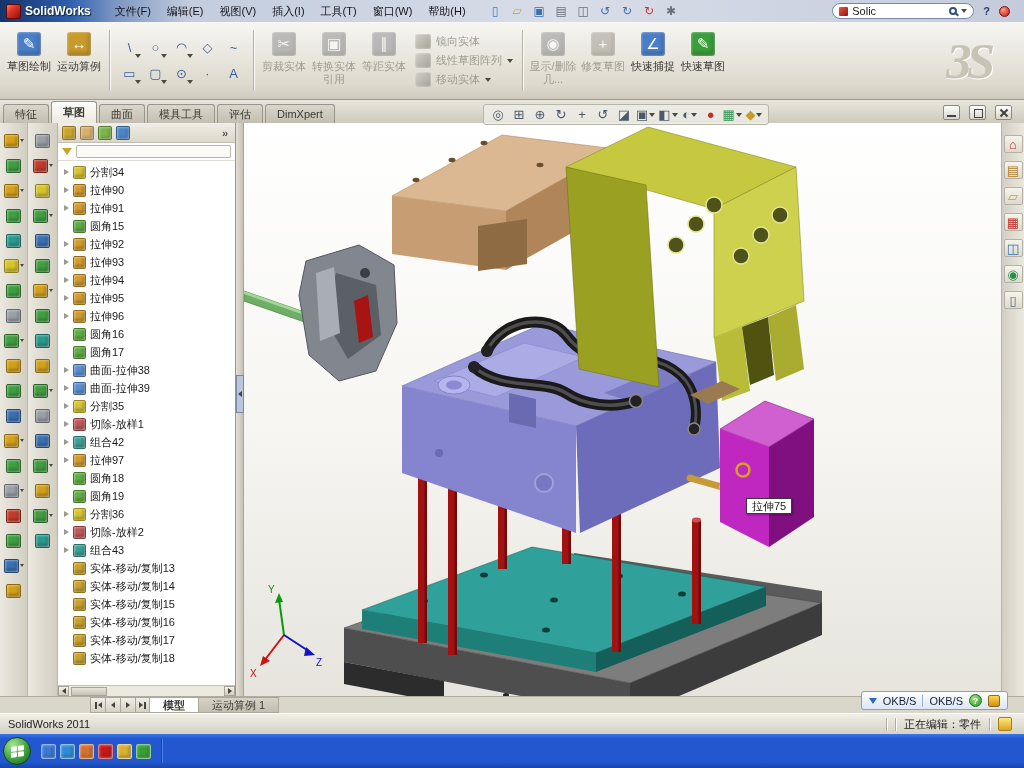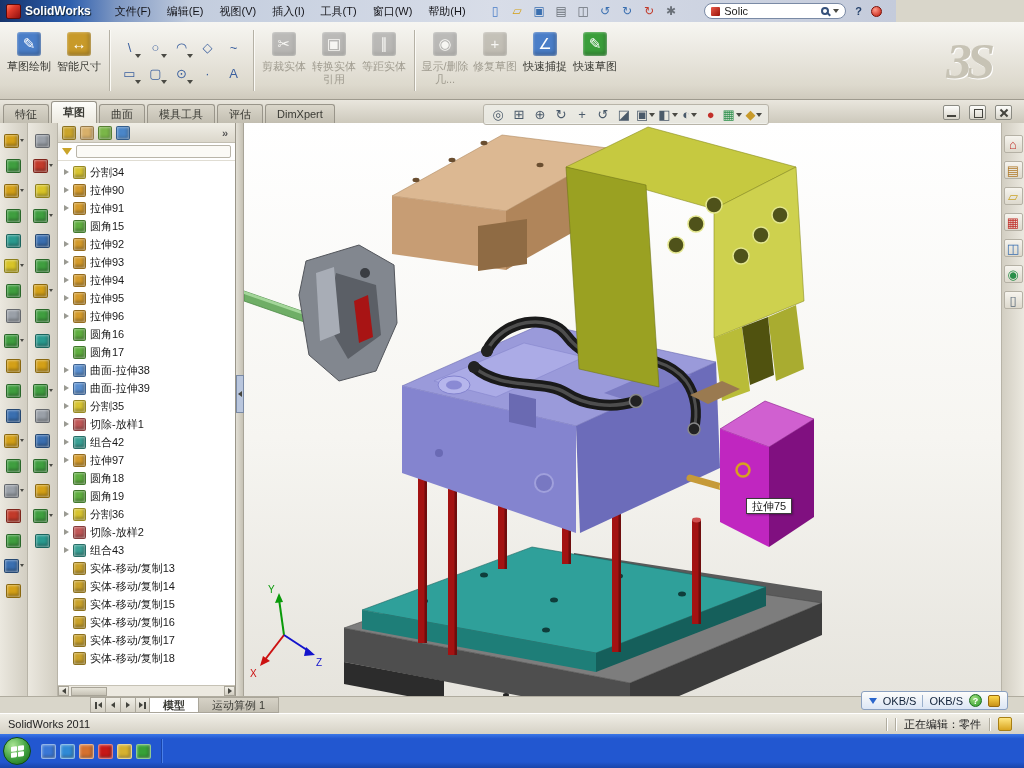--- a/index.html
+++ b/index.html
@@ -1,20 +1,20 @@
 <!DOCTYPE html>
 <html><head>
 <meta charset="utf-8">
 <style>
   *{box-sizing:border-box;margin:0;padding:0}
   html,body{width:1024px;height:768px;overflow:hidden}
   body{font-family:"Liberation Sans","DejaVu Sans",sans-serif;font-size:11px;color:#222;background:#d9d6ca;position:relative}
 
   
-  #titlebar{position:absolute;left:0;top:0;width:896px;height:22px;display:flex;align-items:center;
+  #titlebar{position:absolute;left:0;top:0;width:1024px;height:22px;display:flex;align-items:center;
     background:linear-gradient(90deg,#16346c 0%,#2e5fae 70px,#7c96c2 115px,#c3cdde 190px,#d8dde8 55%,#c4cbdb 100%);
     padding:0 6px;z-index:30}
   .app-icon{width:15px;height:15px;border-radius:2px;margin-right:4px;flex:none;
     background:linear-gradient(135deg,#ff7a5a 0%,#e03a2a 35%,#8f0f0f 100%);border:1px solid #5e0a0a}
   .app-title{color:#fff;font-weight:bold;font-size:12px;margin-right:16px;text-shadow:1px 1px 1px #123}
   #menubar{display:flex;height:100%}
   .menu-item{padding:0 8px;color:#15151a;display:flex;align-items:center}
   #std-toolbar{display:flex;align-items:center;gap:3px;margin-left:12px}
   .tb-icon{width:19px;height:17px;display:flex;align-items:center;justify-content:center;font-size:12px;border-radius:2px}
   .search-box{margin-left:auto;display:flex;align-items:center;gap:4px;background:#fff;border:1px solid #7a8aa5;
@@ -203,21 +203,21 @@
 </div>
 
 <div id="ribbon">
   <div class="rb-group" id="rb-g1">
       <div class="big-btn">
         <span class="ri" style="background: rgb(74, 126, 200);">✎</span>
         <span class="bl">草图绘制</span>
       </div>
       <div class="big-btn">
         <span class="ri" style="background: rgb(200, 154, 42);">↔</span>
-        <span class="bl">智能尺寸</span>
+        <span class="bl">运动算例</span>
       </div>
     </div>
   <span class="vsep"></span>
   <div class="sketch-grid" id="rb-grid">
       <span class="sg-cell">\<span class="dd-arrow"></span></span>
       <span class="sg-cell">○<span class="dd-arrow"></span></span>
       <span class="sg-cell">◠<span class="dd-arrow"></span></span>
       <span class="sg-cell">◇</span>
       <span class="sg-cell">~</span>
       <span class="sg-cell">▭<span class="dd-arrow"></span></span>
@@ -232,20 +232,36 @@
         <span class="ri" style="background: rgb(138, 144, 152);">✂</span>
         <span class="bl">剪裁实体</span>
       </div>
       <div class="big-btn disabled">
         <span class="ri" style="background: rgb(138, 144, 152);">▣</span>
         <span class="bl">转换实体引用</span>
       </div>
       <div class="big-btn disabled">
         <span class="ri" style="background: rgb(138, 144, 152);">∥</span>
         <span class="bl">等距实体</span>
+      </div>
+    </div>
+  <div class="stack" id="rb-stack">
+      <div class="stack-row disabled">
+        <span class="si"></span>
+        <span>镜向实体</span>
+      </div>
+      <div class="stack-row disabled">
+        <span class="si"></span>
+        <span>线性草图阵列</span>
+        <span class="dd-arrow"></span>
+      </div>
+      <div class="stack-row disabled">
+        <span class="si"></span>
+        <span>移动实体</span>
+        <span class="dd-arrow"></span>
       </div>
     </div>
   <span class="vsep"></span>
   <div class="rb-group" id="rb-g4">
       <div class="big-btn disabled">
         <span class="ri" style="background: rgb(138, 144, 152);">◉</span>
         <span class="bl">显示/删除几...</span>
       </div>
       <div class="big-btn disabled">
         <span class="ri" style="background: rgb(200, 154, 42);">+</span>

